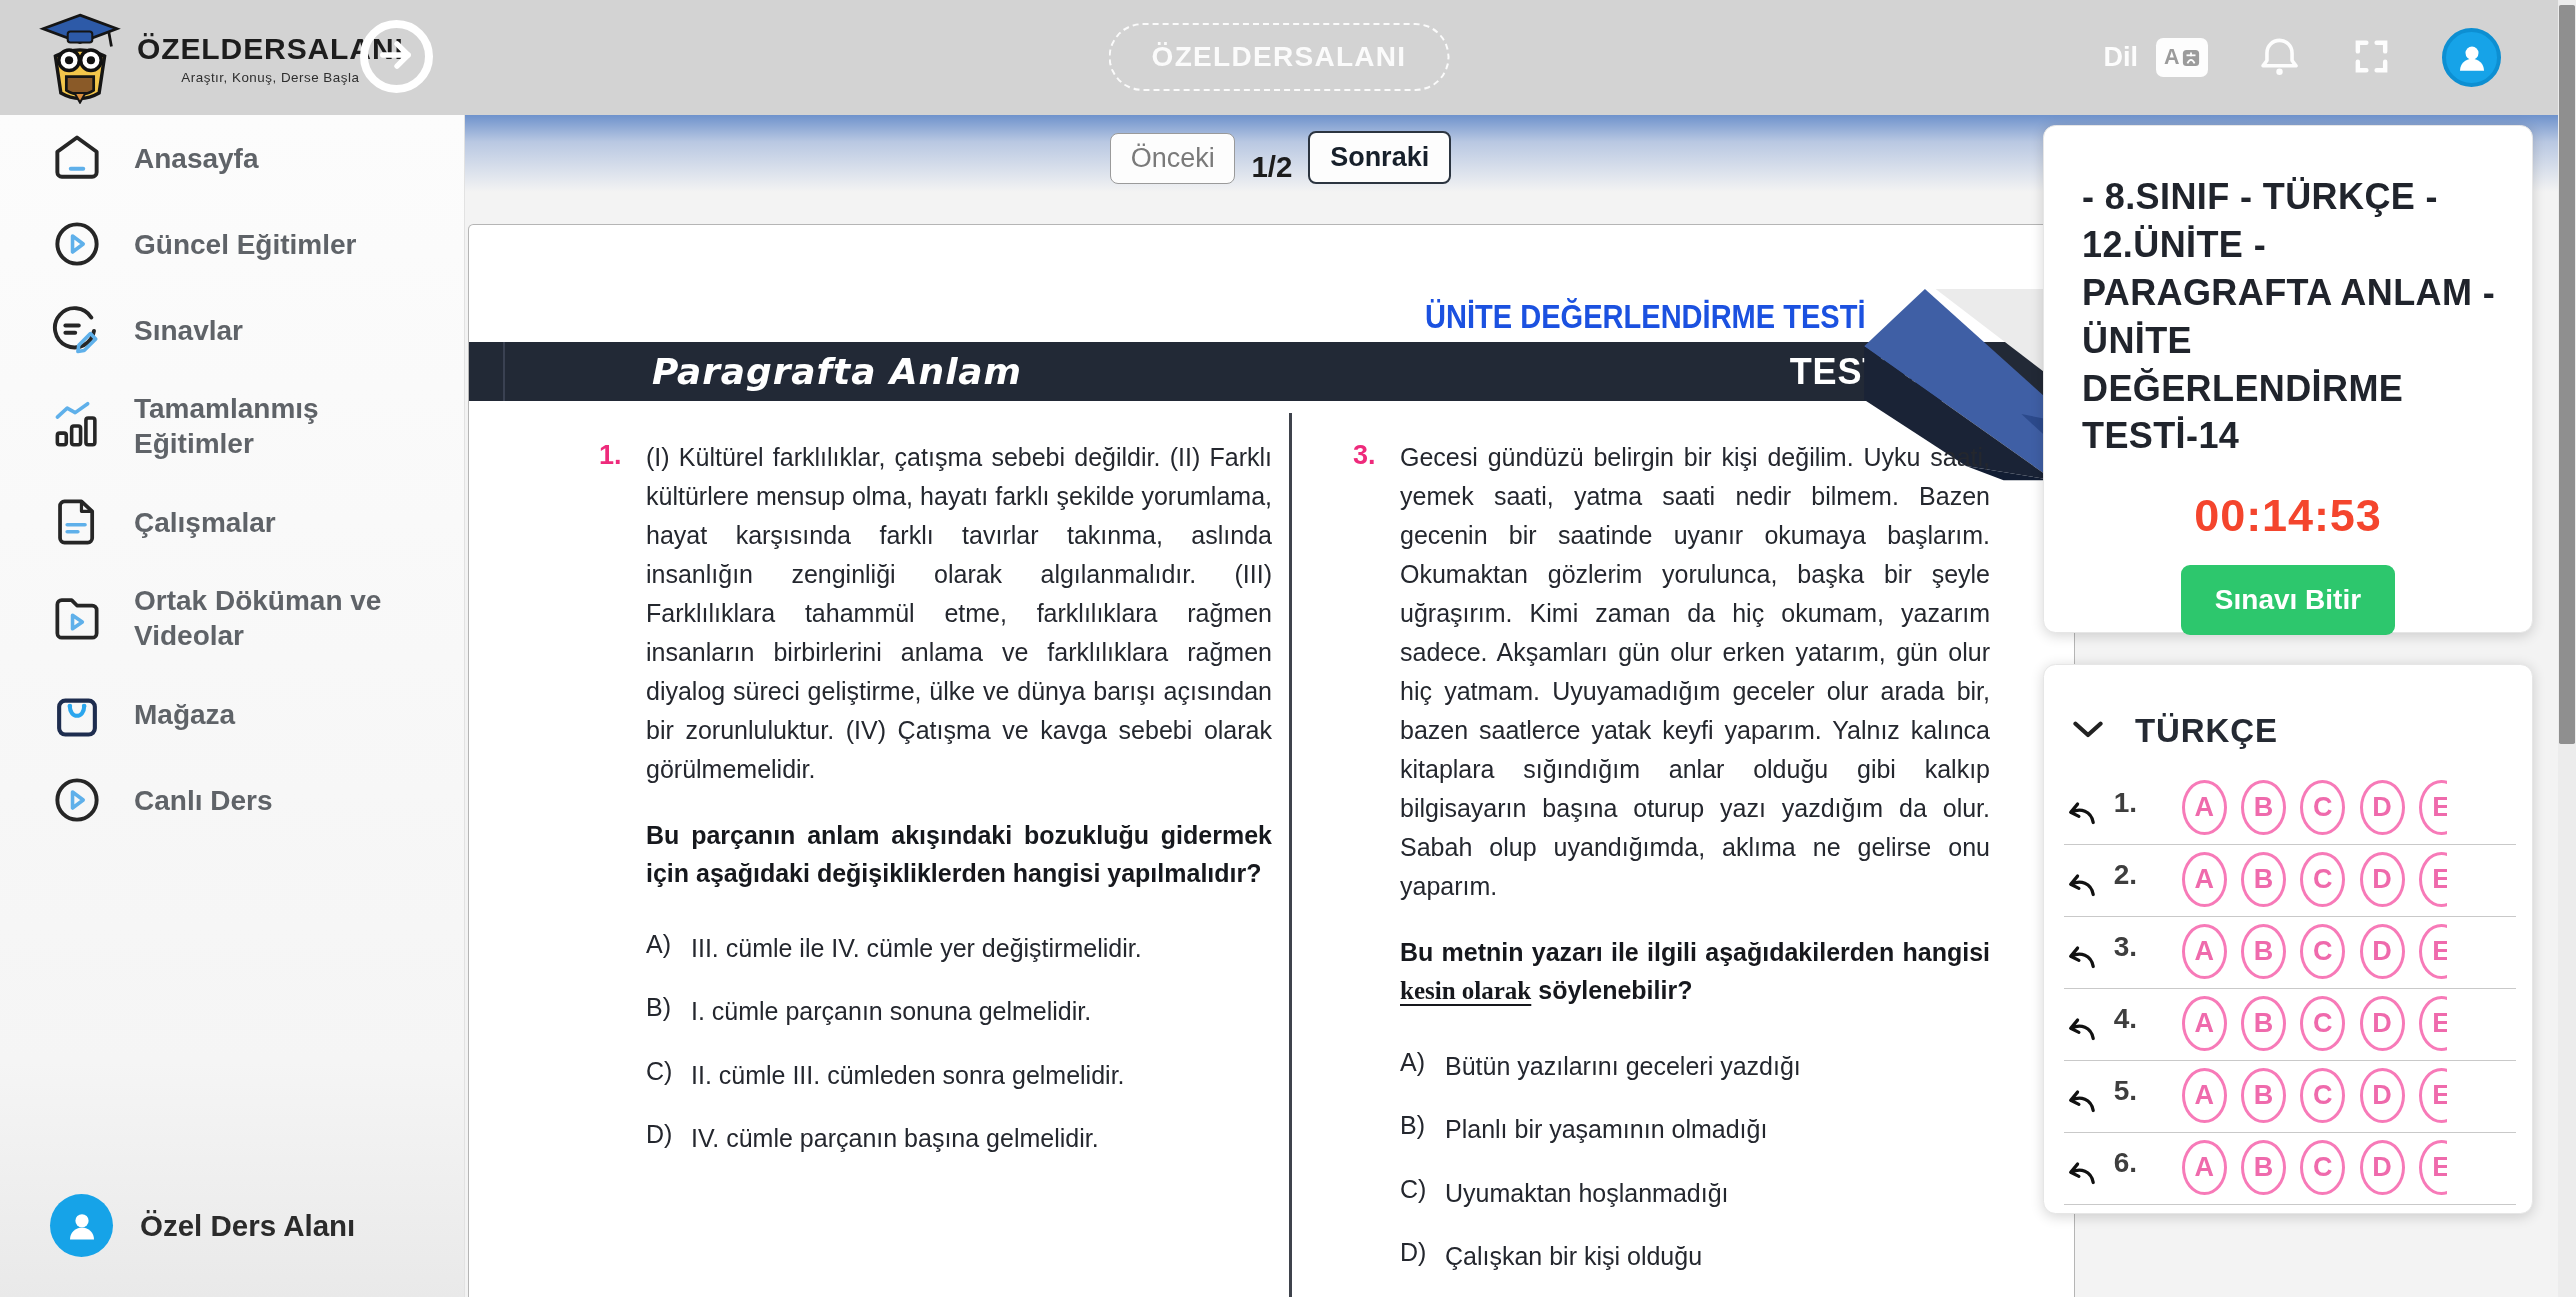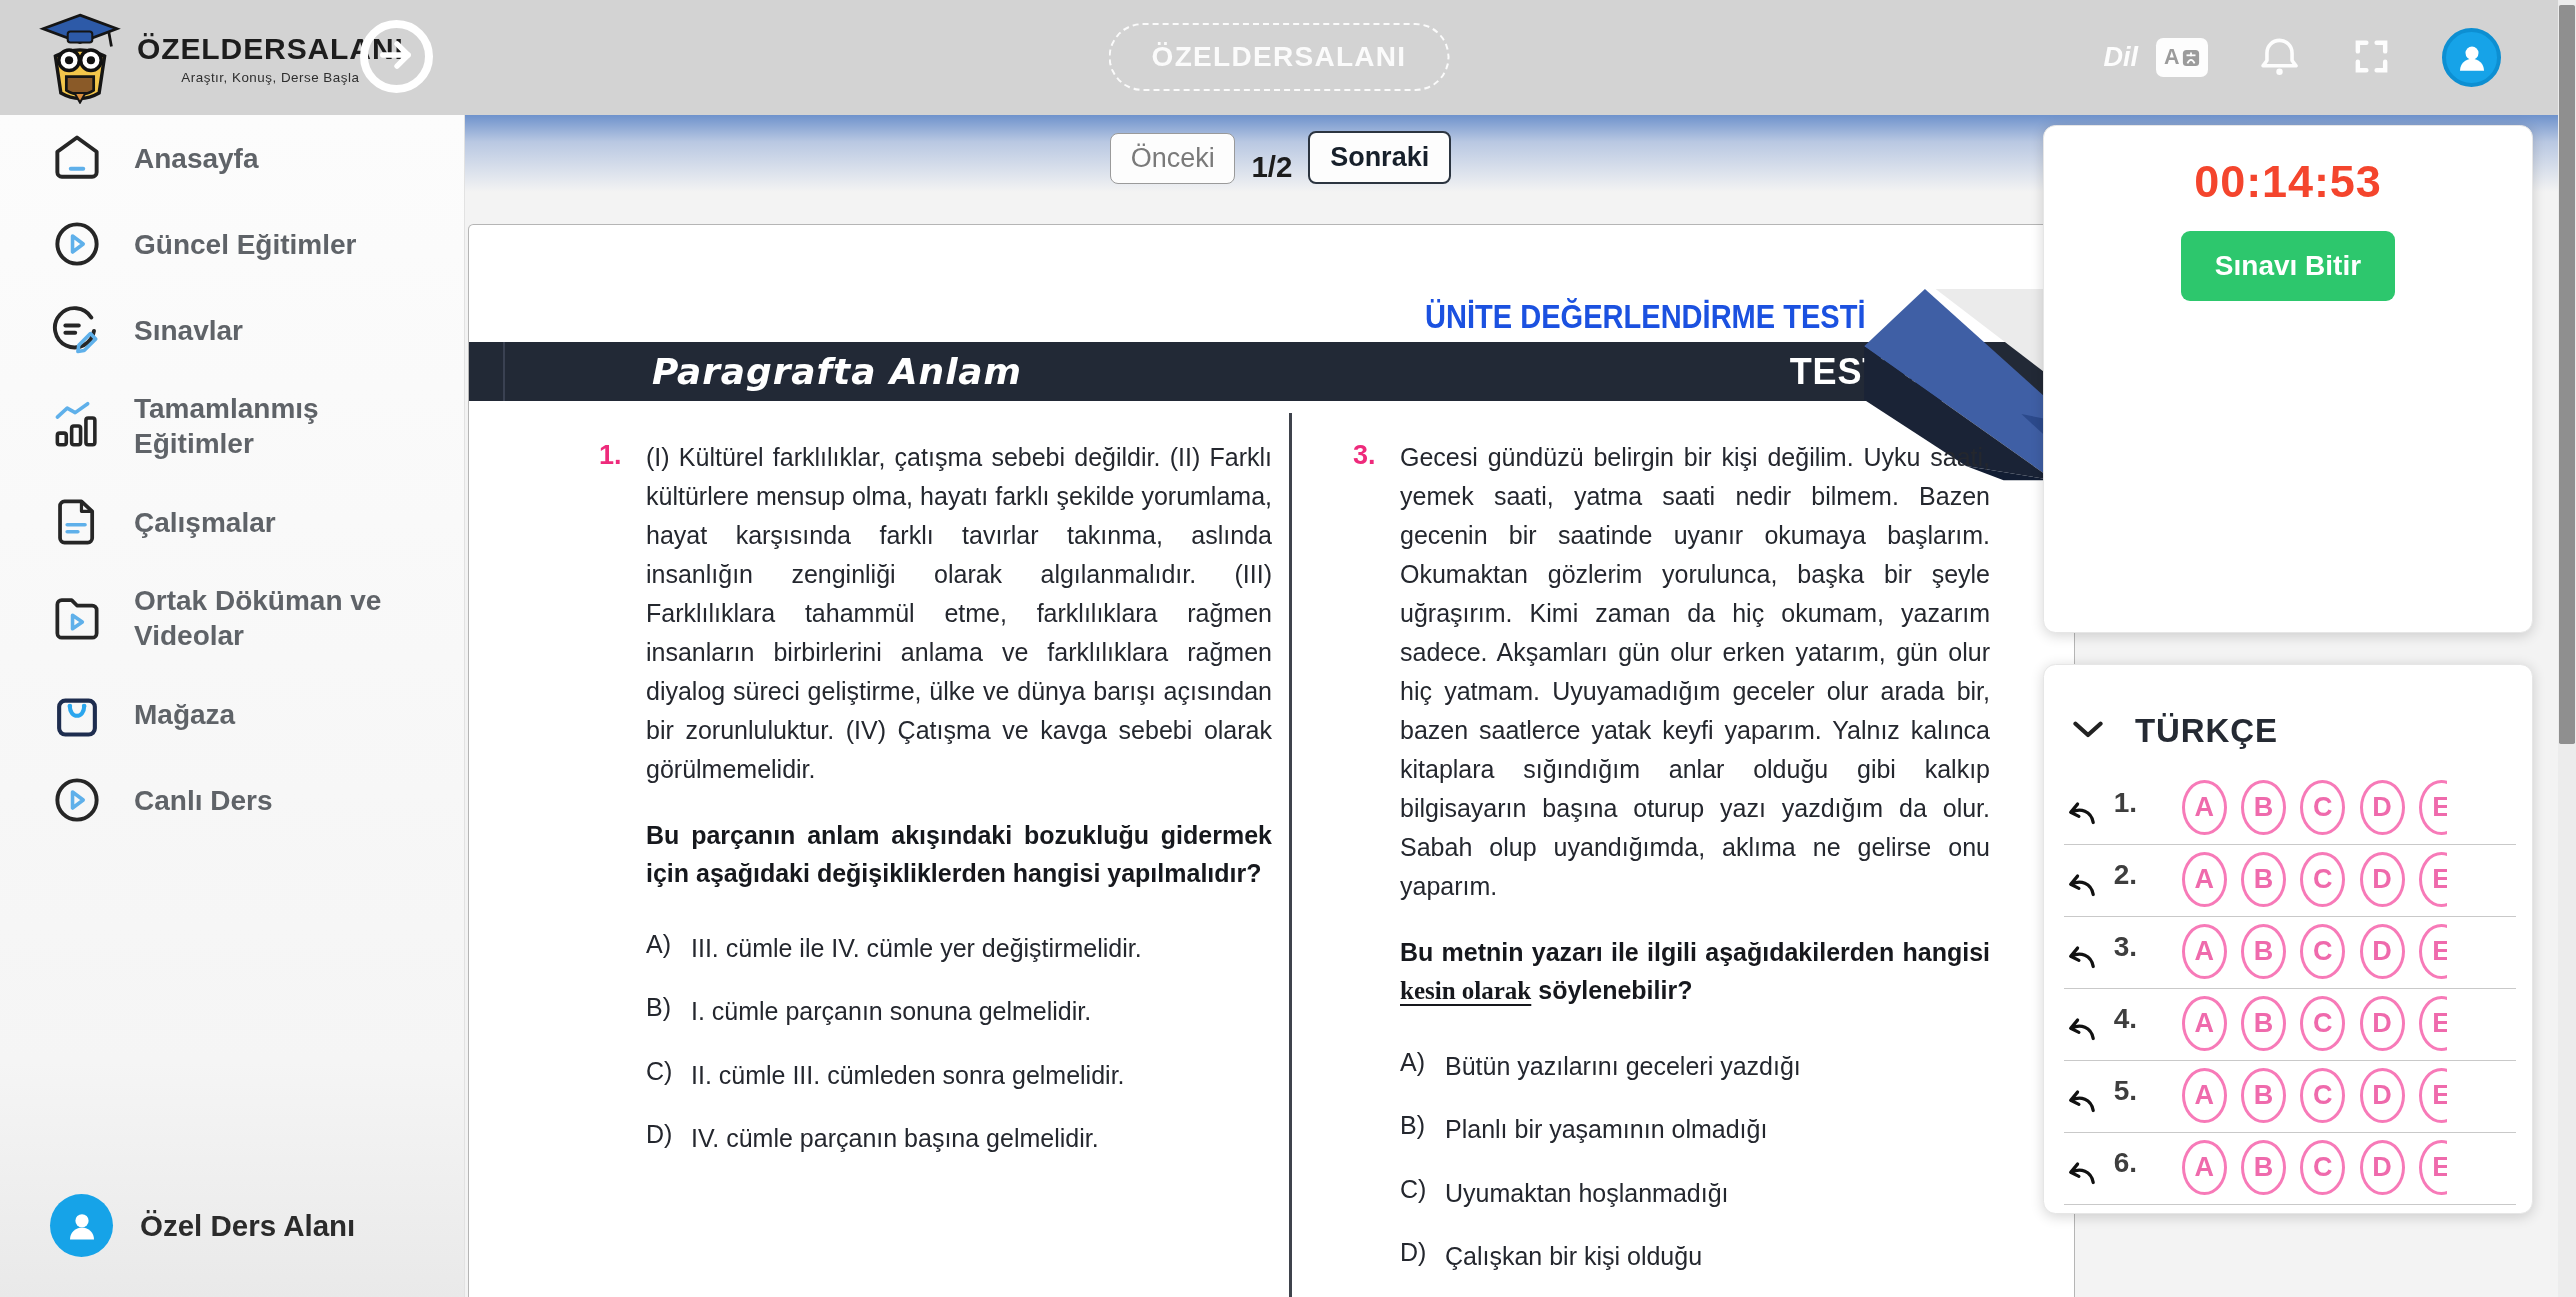--- a/index.html
+++ b/index.html
@@ -13,21 +13,21 @@
   .brand-text .brand-name { font-size:30px; font-weight:800; color:#1d1d1d; letter-spacing:0.9px; }
   .brand-text .brand-tagline { font-size:13.4px; font-weight:400; color:#2e2e2e; margin-top:3.6px; letter-spacing:0.5px; text-align:center; }
   .collapse-btn { position:absolute; left:360px; top:19.7px; width:73px; height:73px;
     border:8px solid #ffffff; border-radius:50%; background:transparent; cursor:pointer;
     display:flex; align-items:center; justify-content:center; }
   .center-badge { position:absolute; left:50%; top:23px; transform:translateX(-50%);
     border:2.7px dashed #fbfbfb; border-radius:43px; padding:16px 41px;
     color:#fbfbfb; font-size:28px; font-weight:700; letter-spacing:1.3px; white-space:nowrap; }
   .header-right { position:absolute; right:57px; top:0; height:115px;
     display:flex; align-items:center; gap:50px; }
-  .dil-label { color:#fdfdfd; font-size:27px; font-weight:600;font-style:italic; }
+  .dil-label { color:#fdfdfd; font-size:27px; font-weight:600; }
   .translate-box { width:52px; height:39px; background:#fdfdfd; border-radius:7.2px;
     display:flex; align-items:center; justify-content:center; gap:2.7px; margin-left:-32px; cursor:pointer; }
   .translate-box .t-a { color:#9b9b9b; font-weight:700; font-size:21.5px; }
   .avatar-btn { width:59px; height:59px; border-radius:50%; background:#16a3e8;
     border:4.5px solid #0d8fd2; display:flex; align-items:center; justify-content:center; cursor:pointer; }
 
   
   .scrollbar-track { position:absolute; right:0; top:0; width:18px; height:1298px; background:#ececec; z-index:9; }
   .scrollbar-thumb { position:absolute; left:0.9px; top:4.5px; width:16px; height:739px; background:#8f8f8f; border-radius:1.8px; }
 
@@ -351,20 +351,21 @@
         <div class="opt">
           <span class="opt-letter">D)</span>
           <span class="opt-text">Çalışkan bir kişi olduğu</span>
         </div>
       </div>
     </div>
   </div>
 </div>
 
 <div class="info-card">
+  <div class="info-title">- 8.SINIF - TÜRKÇE - 12.ÜNİTE - PARAGRAFTA ANLAM - ÜNİTE DEĞERLENDİRME TESTİ-14</div>
   <div class="timer">00:14:53</div>
   <button class="finish-btn">Sınavı Bitir</button>
 </div>
 
 <div class="answer-card">
   <div class="subject-row">
     <span>
       <svg width="30" height="18" viewBox="0 0 24 14">
         <polyline points="2,2 12,11 22,2" fill="none" stroke="#222" stroke-width="3.4" stroke-linecap="round" stroke-linejoin="round"></polyline>
       </svg>

